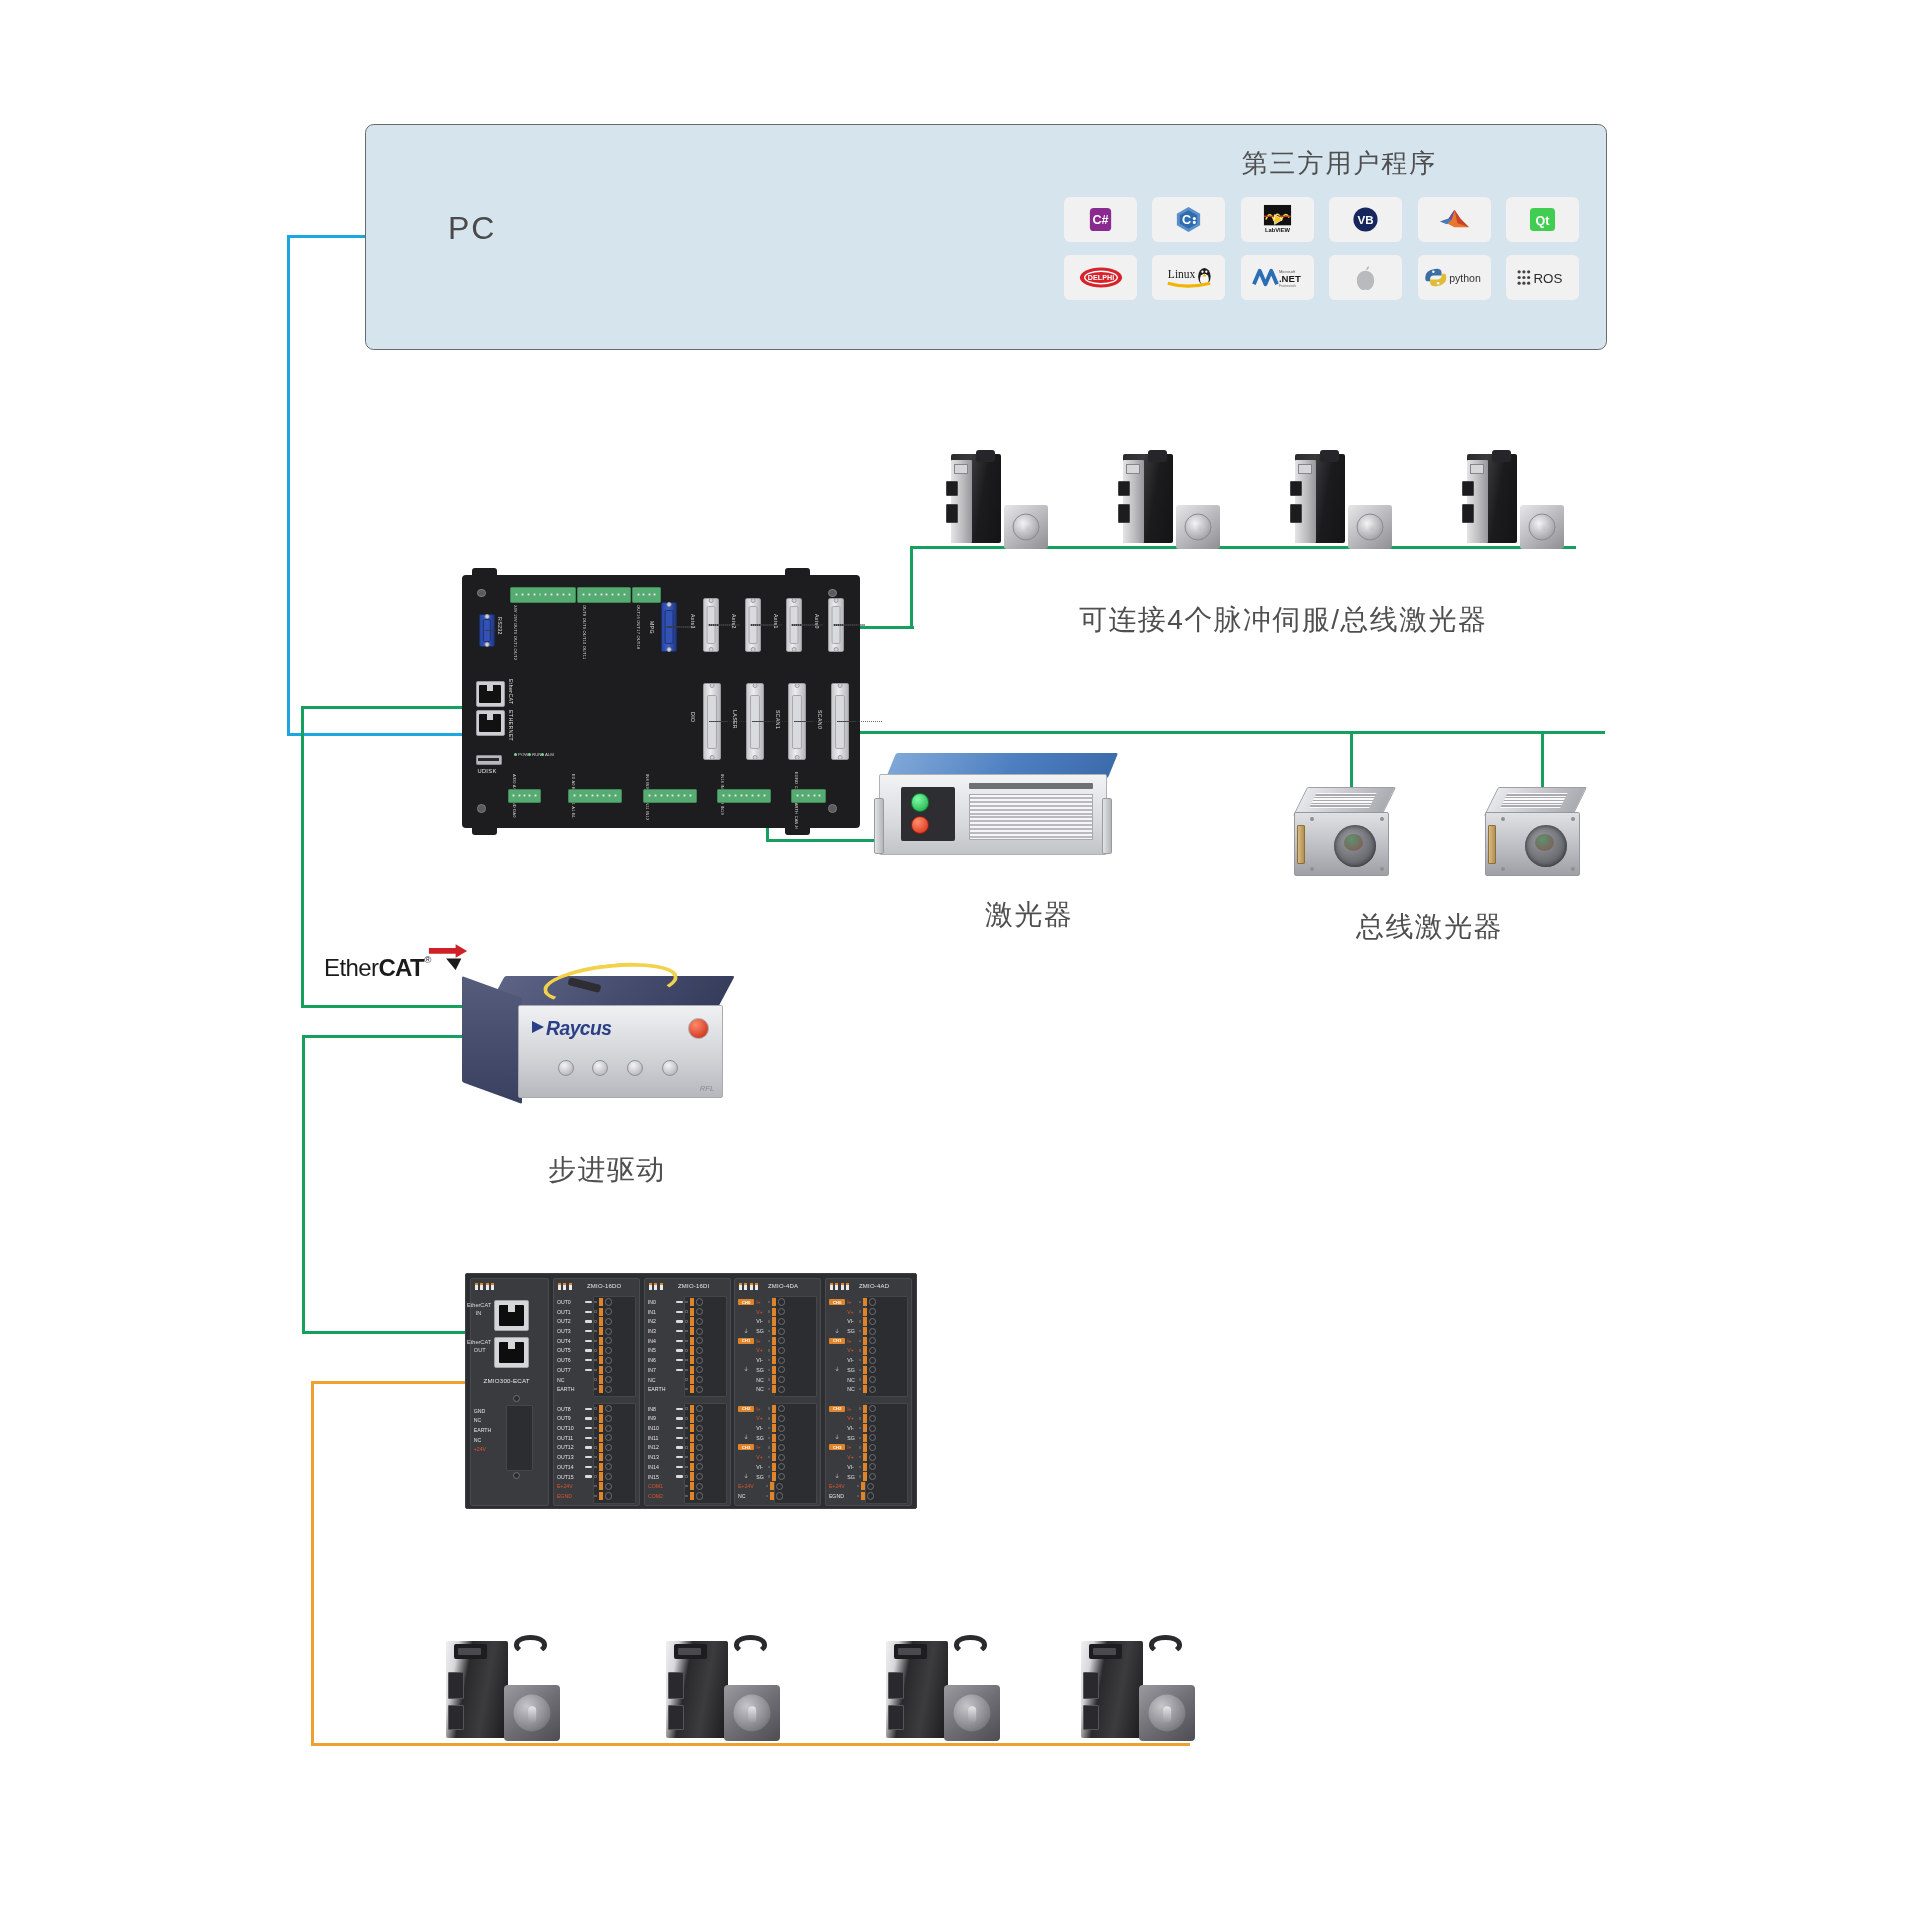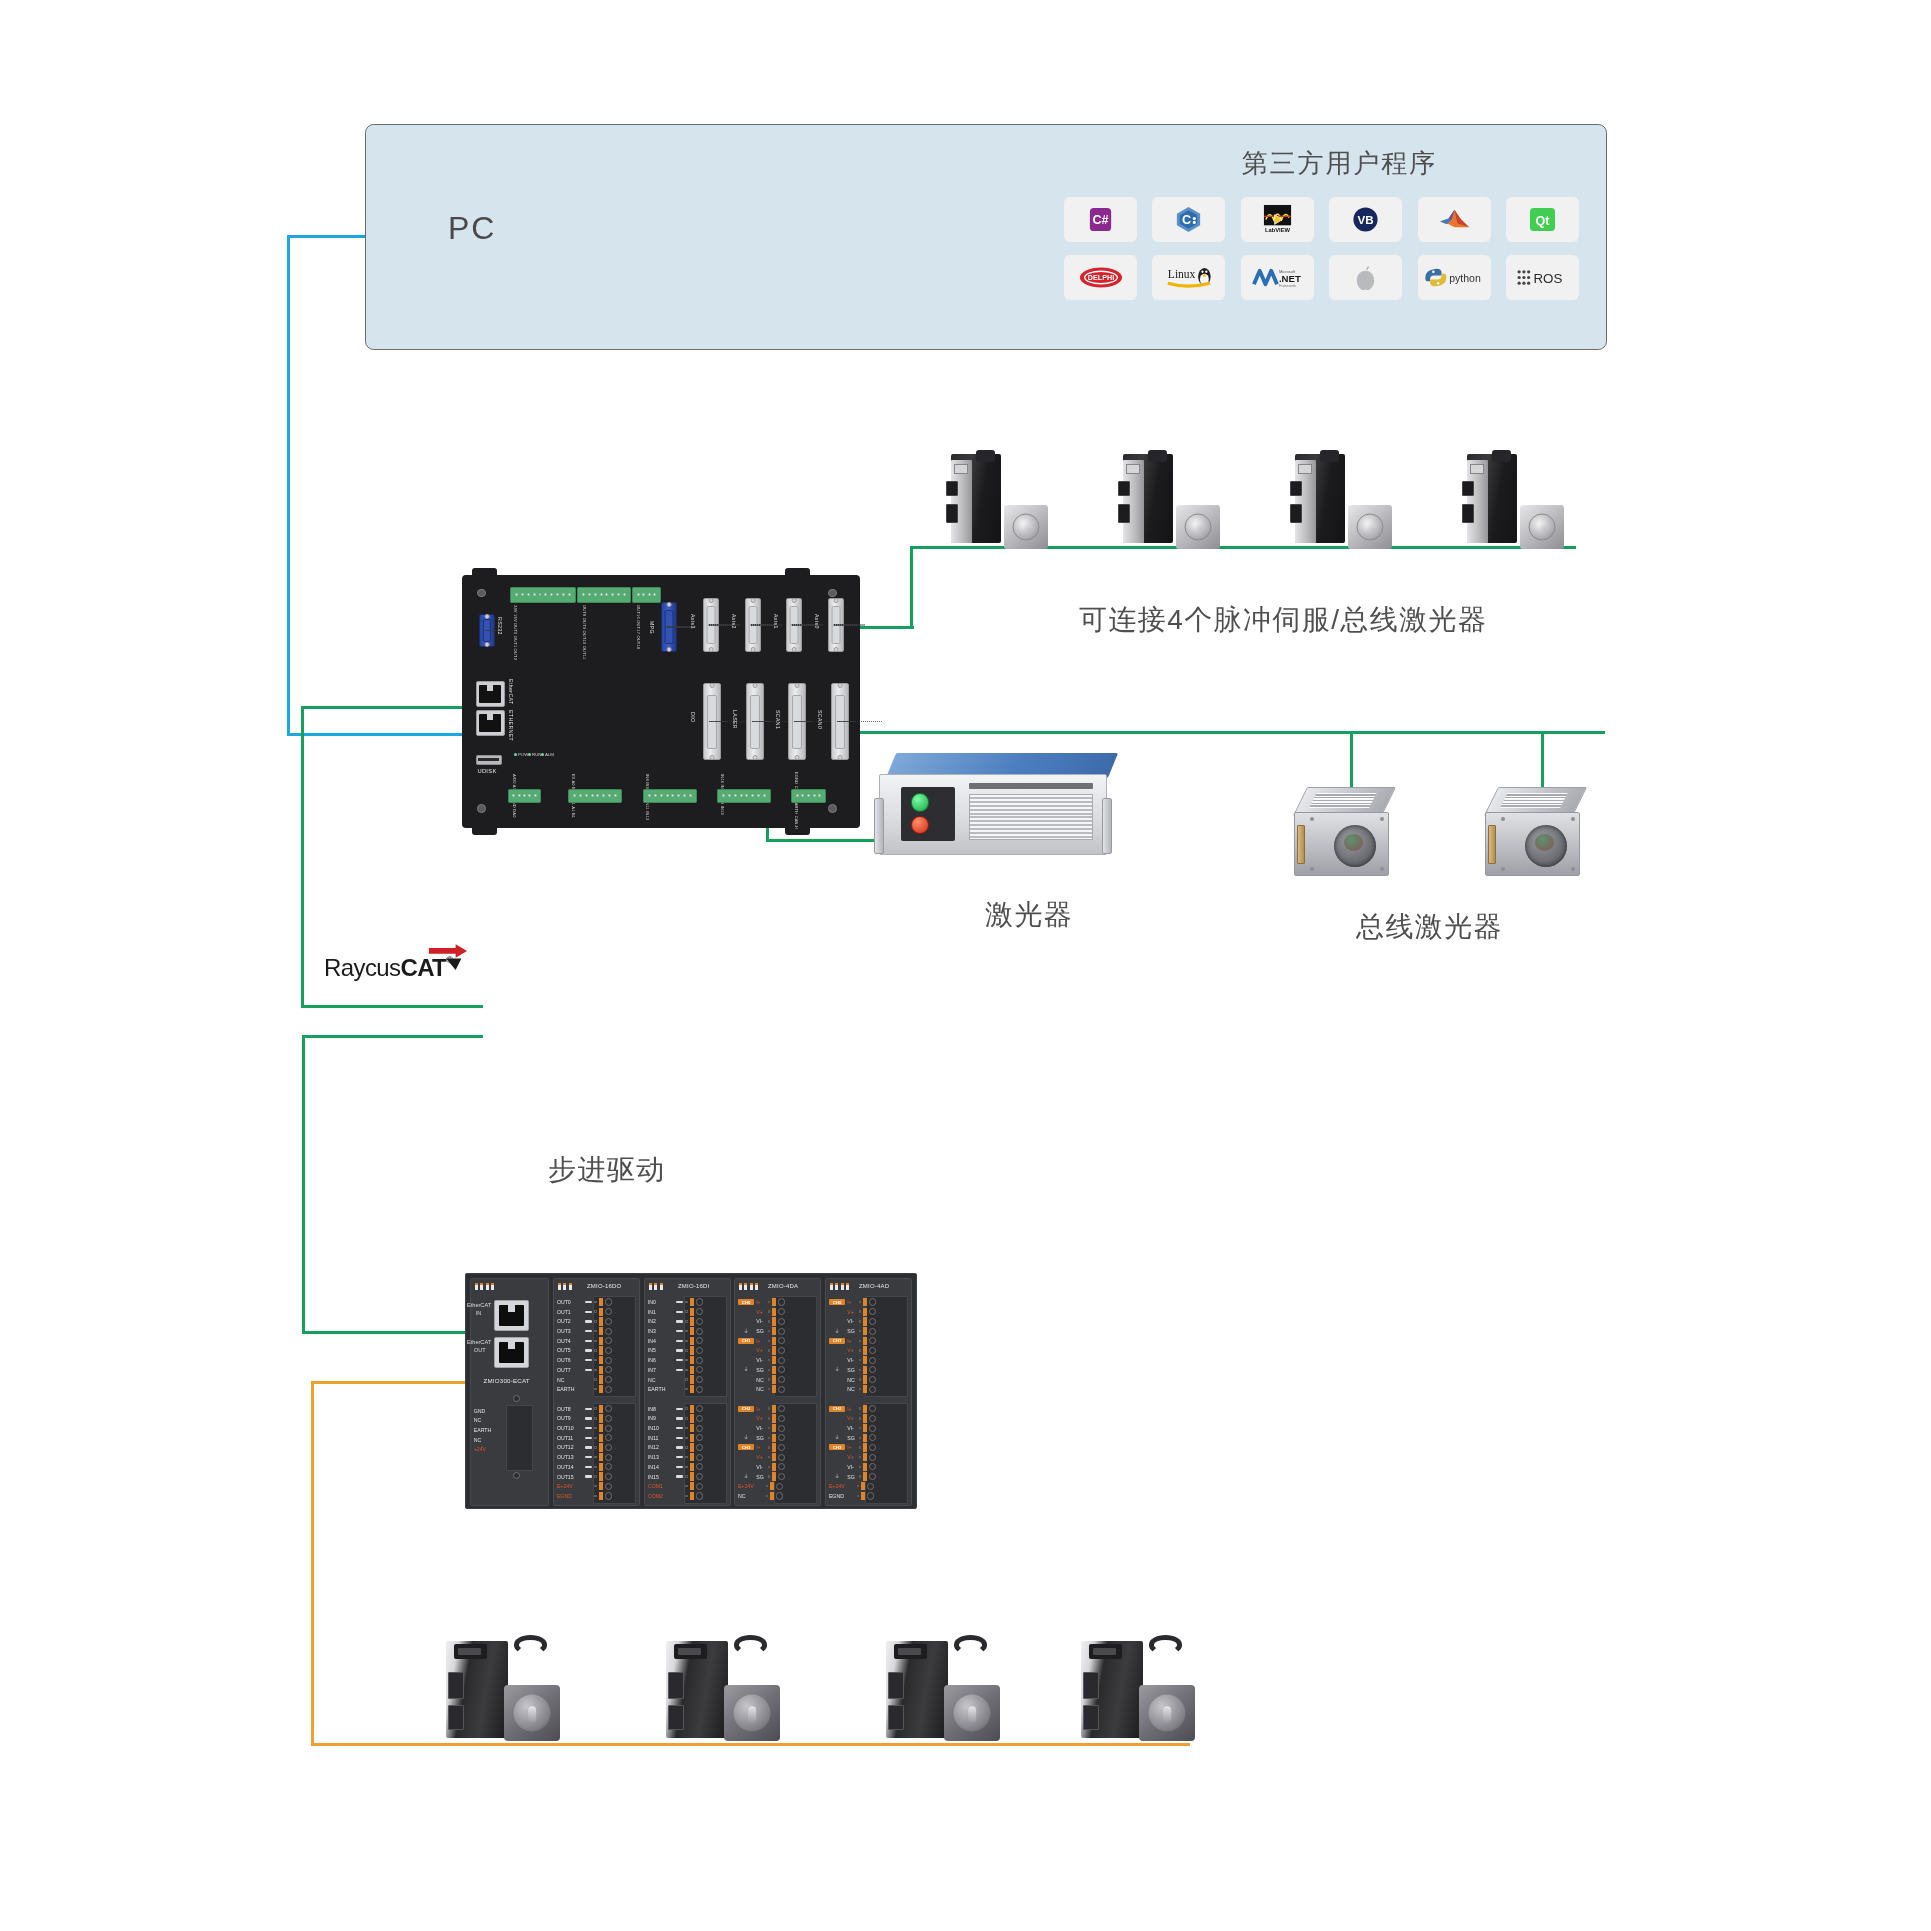--- a/index.html
+++ b/index.html
@@ -926,28 +926,43 @@
       <div class="gv-scr" style="left:15.4px;top:3.9px;"></div>
       <div class="gv-scr" style="right:3.9px;top:3.9px;"></div>
       <div class="gv-scr" style="left:15.4px;bottom:3.9px;"></div>
       <div class="gv-scr" style="right:3.9px;bottom:3.9px;"></div>
     </div>
   </div>
   <div class="caption" style="left:1356px;top:908px;">总线激光器</div>
 
   <div id="ecat-logo">
     <div id="ecat-text">
-      <span>Raycus</span><b>CAT</b><span id="ecat-r">®</span>
+      <span>Ether</span><b>CAT</b><span id="ecat-r">®</span>
     </div>
     <svg id="ecat-arrows" viewBox="0 0 44 34">
       <path d="M2 4 L30 4 L30 0 L42 7 L30 14 L30 10 L2 10 Z" fill="#cf2027"></path>
       <path d="M4 15 L36 15 L30 27 L20 15 Z" fill="#1b1b1b"></path>
     </svg>
   </div>
 
+  <div id="bus-laser">
+    <div id="bl-top"></div>
+    <div id="bl-left"></div>
+    <div id="bl-fiber"></div>
+    <div id="bl-conn"></div>
+    <div id="bl-front">
+      <div id="bl-logo">Raycus</div>
+      <div id="bl-estop"></div>
+      <div class="bl-knob" style="left:39px;"></div>
+      <div class="bl-knob" style="left:73px;"></div>
+      <div class="bl-knob" style="left:108px;"></div>
+      <div class="bl-knob" style="left:143px;"></div>
+      <div id="bl-rf">RFL</div>
+    </div>
+  </div>
   <div class="caption" style="left:548px;top:1151px;">步进驱动</div>
 
   <div id="io-rack">
 
     <div class="io-card" style="left:3.9px;width:79px;">
       <div class="io-leds">
         <div class="io-led"></div>
           <div class="io-led"></div>
           <div class="io-led"></div>
           <div class="io-led"></div>

